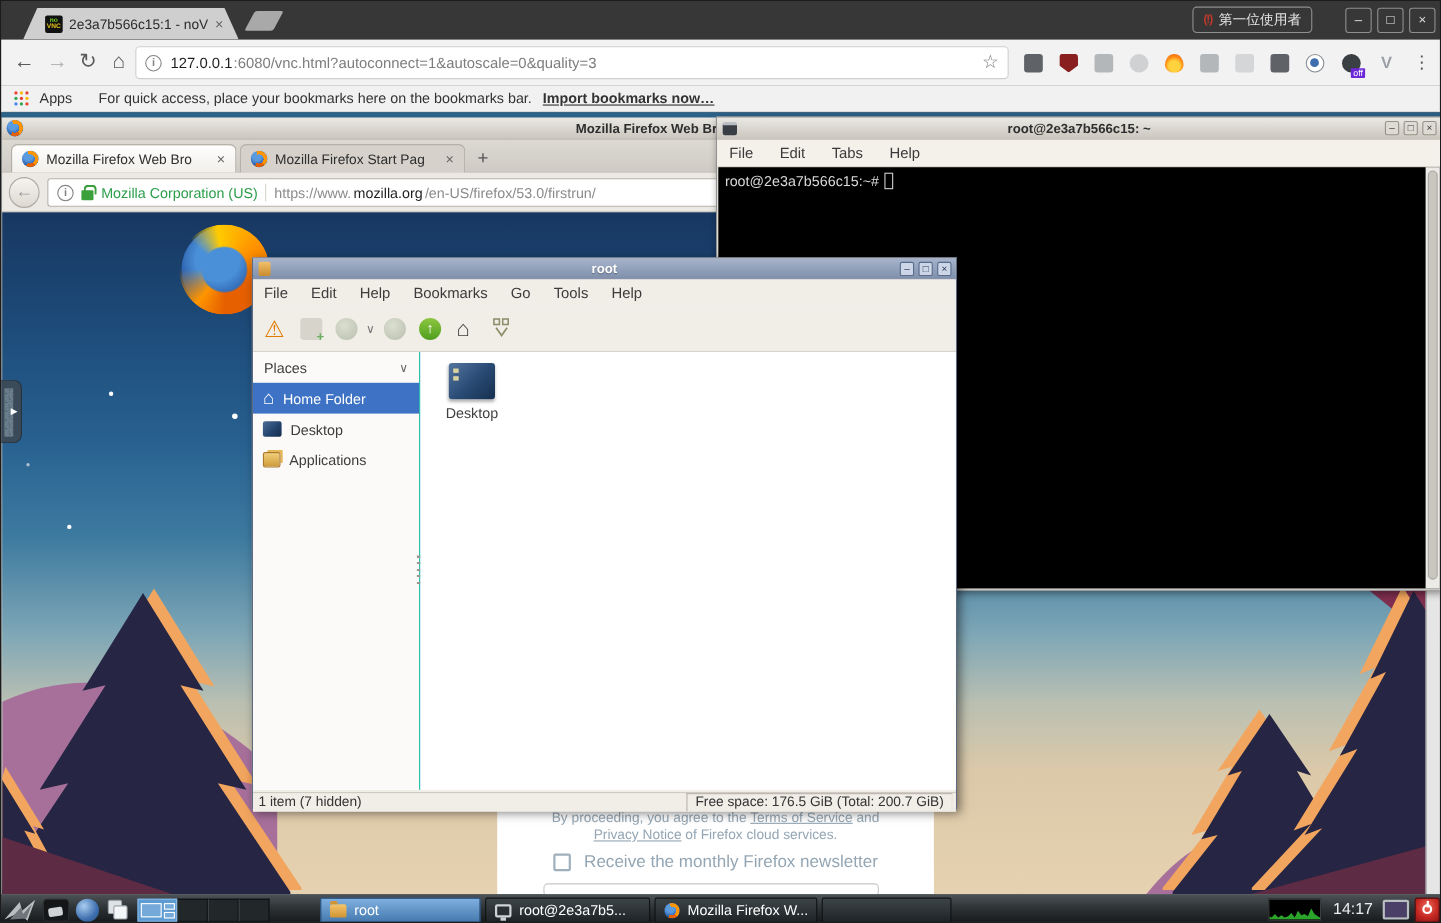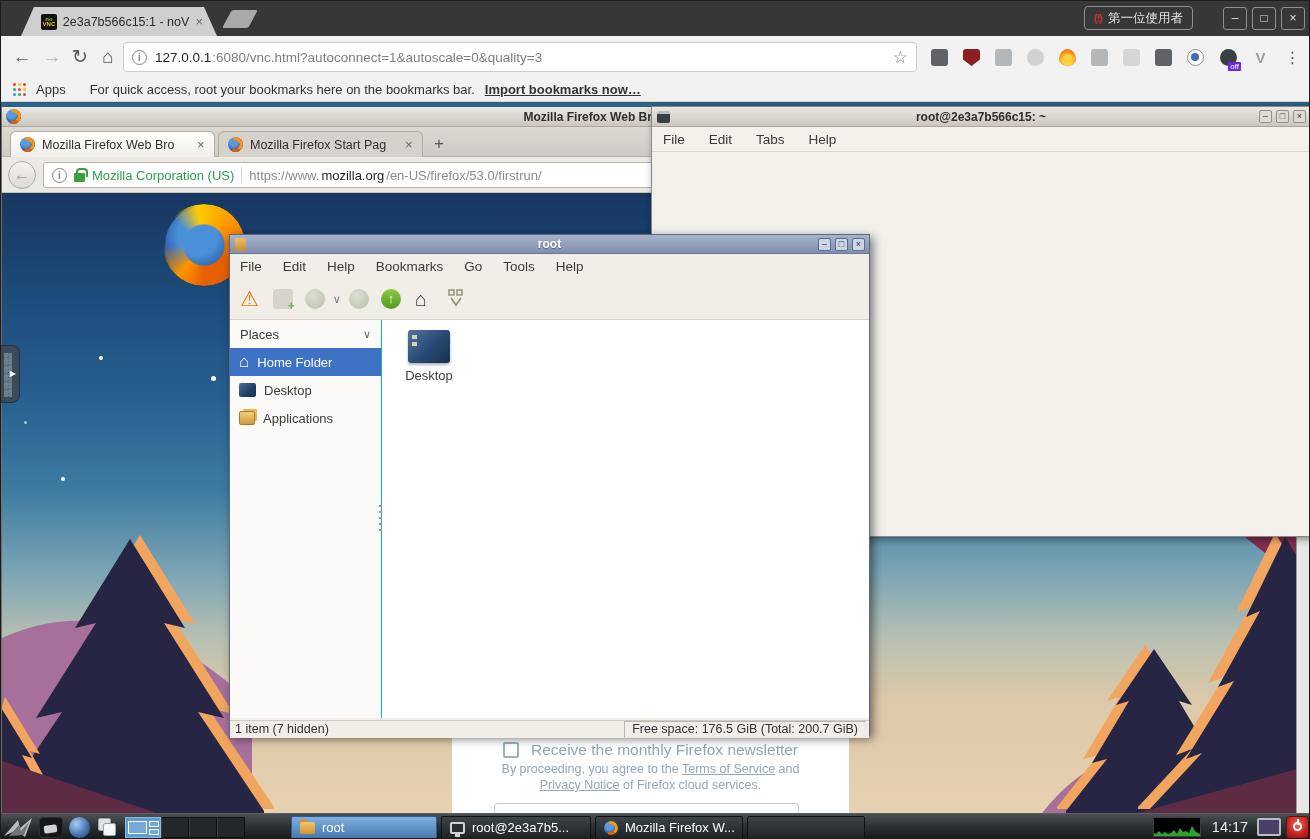--- a/index.html
+++ b/index.html
@@ -250,21 +250,21 @@
         <i style="background:#fbbc05"></i>
         <i style="background:#ea4335"></i>
       <i style="background:#34a853"></i>
         <i style="background:#ea4335"></i>
         <i style="background:#fbbc05"></i>
       <i style="background:#4285f4"></i>
         <i style="background:#34a853"></i>
         <i style="background:#ea4335"></i>
     </span>
     <span>Apps</span>
-    <span style="margin-left:14px;">For quick access, root your bookmarks here on the bookmarks bar.</span>
+    <span style="margin-left:14px;">For quick access, place your bookmarks here on the bookmarks bar.</span>
     <span id="bm-link">Import bookmarks now…</span>
   </div>
 
   <div class="abs" id="vnc">
 
     <div class="abs" id="ffwin">
       <div class="abs gtk-titlebar">
         <span class="ff-favicon" style="position:absolute;left:4px;top:2px;"></span>
         <span class="gtk-title">Mozilla Firefox Web Browser — Mozilla Firefox</span>
       </div>
@@ -321,26 +321,26 @@
           <polygon points="1152,116 1190,172 1177,168 1214,230 1199,226 1240,278 1240,280 1064,280 1064,278 1105,226 1090,230 1127,168 1114,172" fill="#262543"></polygon>
           <g transform="translate(-10,-4)">
               <polygon points="1283,4 1330,80 1330,280 1146,280 1146,278 1200,220 1184,226 1232,148 1216,154 1258,78 1244,84" fill="#f2a55e"></polygon>
             </g>
           <polygon points="1283,4 1330,80 1330,280 1146,280 1146,278 1200,220 1184,226 1232,148 1216,154 1258,78 1244,84" fill="#262543"></polygon>
           <polygon points="0,228 155,280 0,280" fill="#5d2c44"></polygon>
           <polygon points="1310,232 1310,280 1135,280" fill="#5d2c44"></polygon>
         </svg>
 
         <div id="signup-card">
+          <div id="terms-text">
+            <span>By proceeding, you agree to the </span><a href="#">Terms of Service</a><span> and </span><a href="#">Privacy Notice</a><span> of Firefox cloud services.</span>
+          </div>
           <div id="newsletter-row">
             <span id="newsletter-cb"></span>
             <span>Receive the monthly Firefox newsletter</span>
-          </div>
-          <div id="terms-text">
-            <span>By proceeding, you agree to the </span><a href="#">Terms of Service</a><span> and </span><a href="#">Privacy Notice</a><span> of Firefox cloud services.</span>
           </div>
           <div id="email-sliver"></div>
         </div>
         <div id="ff-scrollbar">
           <div id="ff-scroll-thumb"></div>
         </div>
       </div>
     </div>
 
     <div class="abs" id="term">
@@ -351,20 +351,26 @@
           <span class="gtk-btn">–</span>
           <span class="gtk-btn">□</span>
           <span class="gtk-btn">×</span>
         </span>
       </div>
       <div class="abs" id="term-menubar">
         <span>File</span>
         <span>Edit</span>
         <span>Tabs</span>
         <span>Help</span>
+      </div>
+      <div id="term-body">
+        <span id="term-prompt"><span>root@2e3a7b566c15:~#</span><span id="term-cursor"></span></span>
+        <div id="term-scrollbar">
+          <div id="term-scroll-thumb"></div>
+        </div>
       </div>
     </div>
 
     <div class="abs" id="fm">
       <div class="abs" id="fm-titlebar">
         <span class="fm-app-icon"></span>
         <span class="gtk-title">root</span>
         <span class="gtk-btns">
           <span class="gtk-btn">–</span>
           <span class="gtk-btn">□</span>

